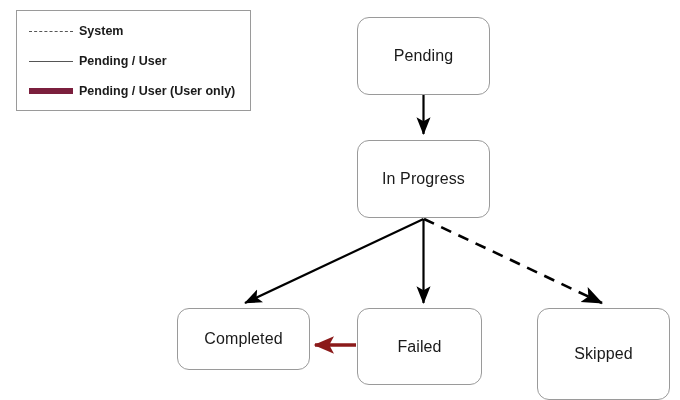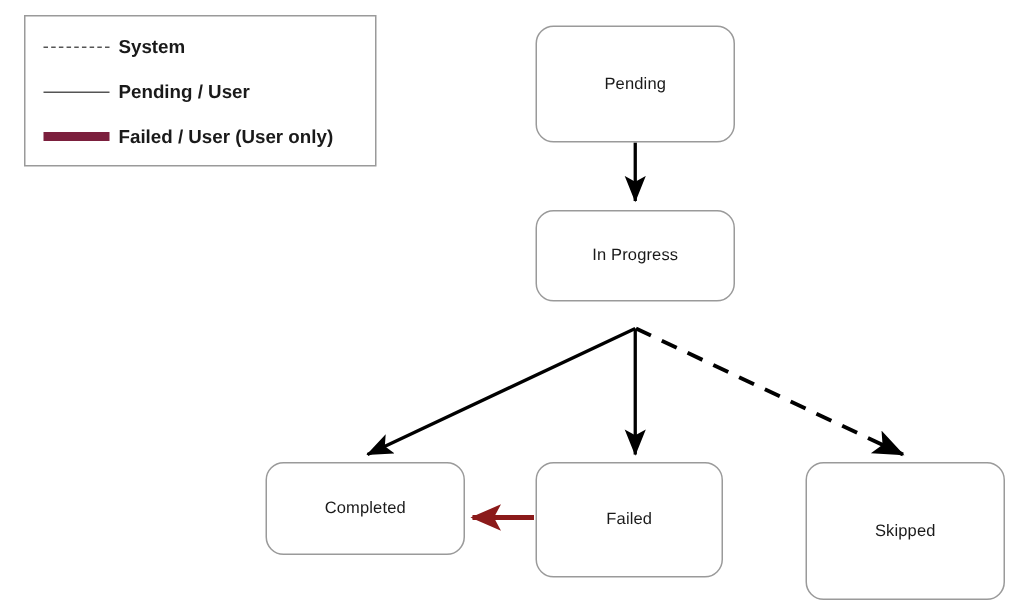--- a/index.html
+++ b/index.html
@@ -31,21 +31,21 @@
   .node {
     position: absolute;
     box-sizing: border-box;
     background: #ffffff;
     border: 1px solid #9a9a9a;
     border-radius: 12px;
     display: flex;
     align-items: center;
     justify-content: center;
     color: #1a1a1a;
-    font-size: 11px;
+    font-size: 16px;
     font-family: "Liberation Sans", sans-serif;
     letter-spacing: 0.1px;
     white-space: nowrap;
     z-index: 2;
   }
   .node-label {
     display: block;
     line-height: 1;
   }
   #legend {
@@ -127,21 +127,21 @@
 
     <line x1="424" y1="219" x2="602" y2="303" stroke="#000000" stroke-width="2.6" stroke-dasharray="11,8" marker-end="url(#arrow-black)"></line>
 
     <line x1="356" y1="345" x2="315" y2="345" stroke="#8b1a1a" stroke-width="3.4" marker-end="url(#arrow-red)"></line>
   </svg>
 
   <div class="node" style="left:357px; top:17px; width:133px; height:78px;">
     <span class="node-label">Pending</span>
   </div>
 
-  <div class="node" style="left:357px; top:140px; width:133px; height:61px;text-align:center;">
+  <div class="node" style="left:357px; top:140px; width:133px; height:78px;text-align:center;">
     <span class="node-label">In Progress</span>
   </div>
 
   <div class="node" style="left:177px; top:308px; width:133px; height:62px;">
     <span class="node-label">Completed</span>
   </div>
 
   <div class="node" style="left:357px; top:308px; width:125px; height:77px;">
     <span class="node-label">Failed</span>
   </div>
@@ -163,18 +163,18 @@
       <span class="legend-sample">
         <i class="sample-solid"></i>
       </span>
       <span class="legend-label">Pending / User</span>
     </div>
 
     <div class="legend-row r2">
       <span class="legend-sample">
         <i class="sample-thick"></i>
       </span>
-      <span class="legend-label">Failed / User (User only)</span>
+      <span class="legend-label">Pending / User (User only)</span>
     </div>
 
   </div>
 
 </div>
 
 </body></html>

